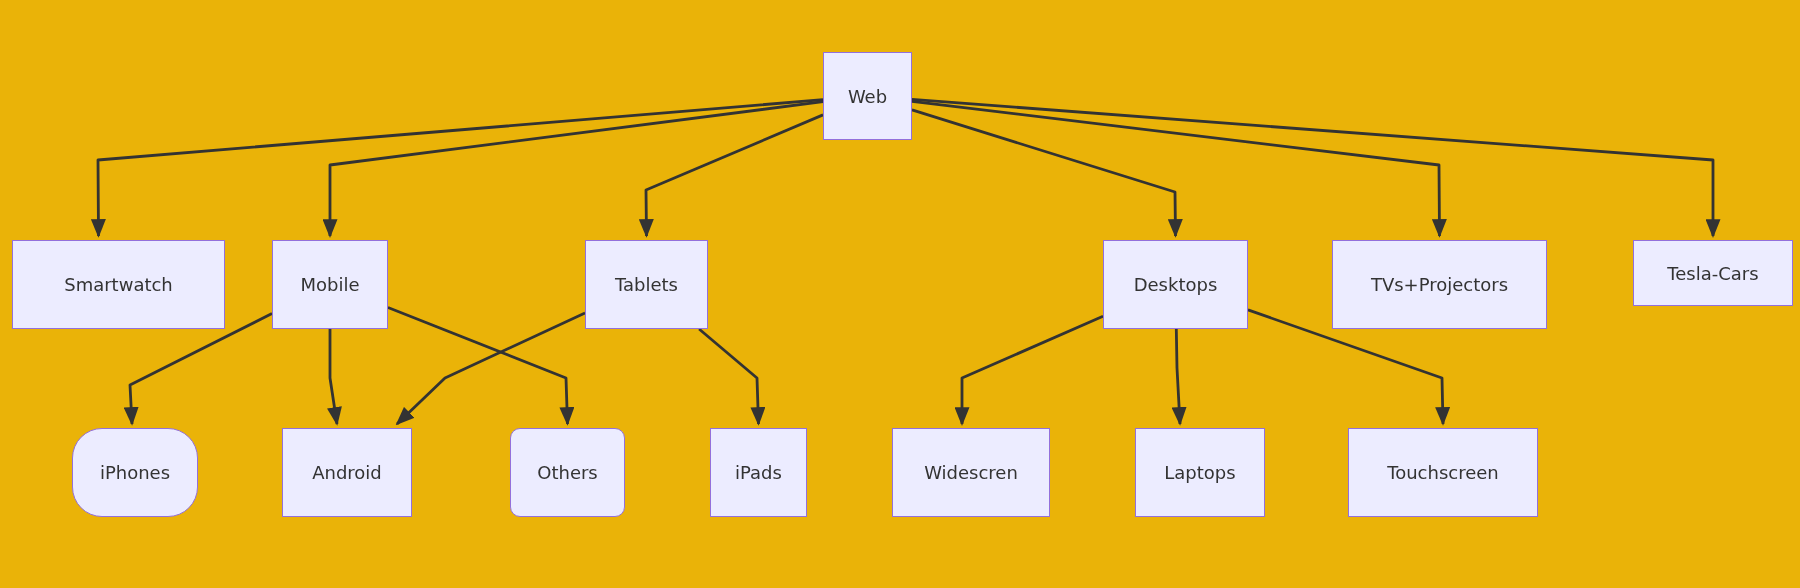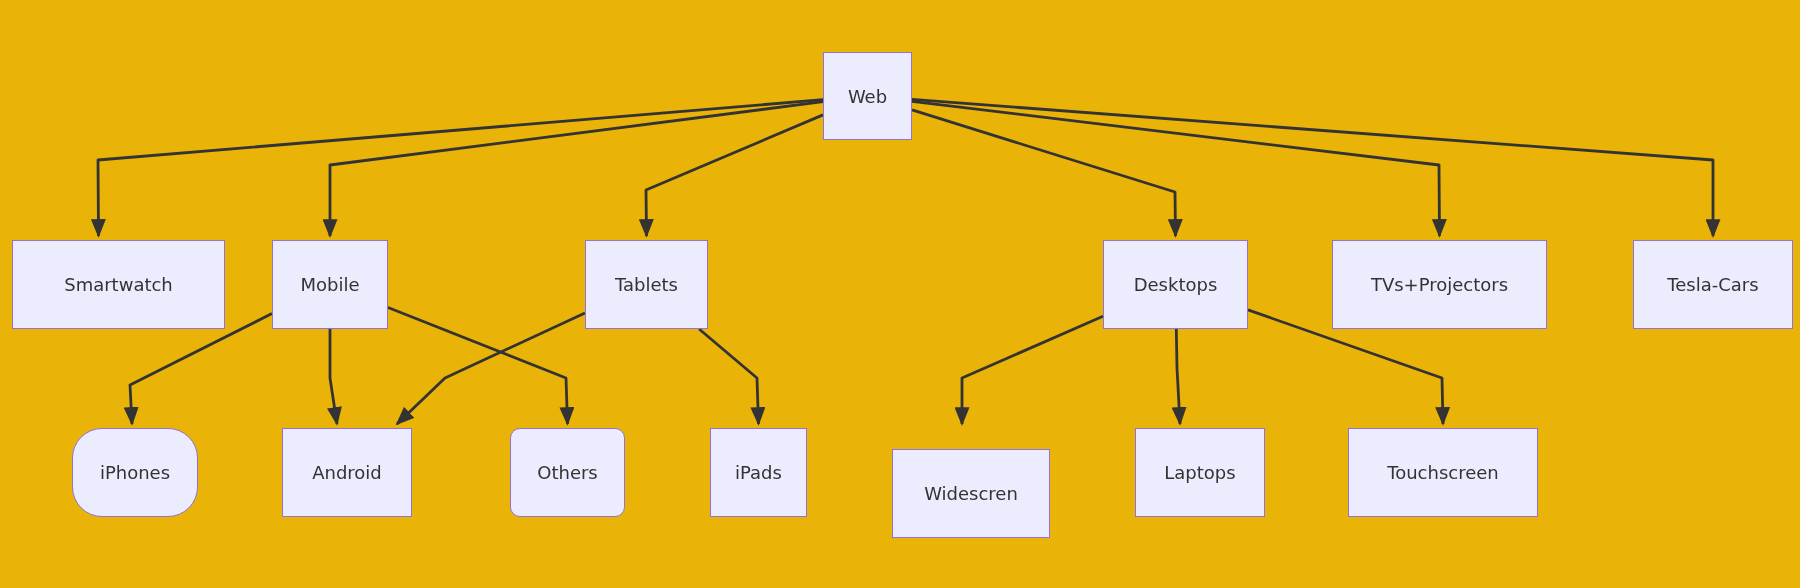--- a/index.html
+++ b/index.html
@@ -82,36 +82,36 @@
     </div>
     <div class="node" style="left: 585px; top: 240px; width: 123px; height: 89px;">
       <span>Tablets</span>
     </div>
     <div class="node" style="left: 1103px; top: 240px; width: 145px; height: 89px;">
       <span>Desktops</span>
     </div>
     <div class="node" style="left: 1332px; top: 240px; width: 215px; height: 89px;">
       <span>TVs+Projectors</span>
     </div>
-    <div class="node" style="left: 1633px; top: 240px; width: 160px; height: 89px;">
+    <div class="node" style="left: 1633px; top: 240px; width: 160px; height: 66px;">
       <span>Tesla-Cars</span>
     </div>
     <div class="node" style="left: 72px; top: 428px; width: 126px; height: 89px; border-radius: 30px;">
       <span>iPhones</span>
     </div>
     <div class="node" style="left: 282px; top: 428px; width: 130px; height: 89px;">
       <span>Android</span>
     </div>
     <div class="node" style="left: 510px; top: 428px; width: 115px; height: 89px; border-radius: 10px;">
       <span>Others</span>
     </div>
     <div class="node" style="left: 710px; top: 428px; width: 97px; height: 89px;">
       <span>iPads</span>
     </div>
-    <div class="node" style="left: 892px; top: 428px; width: 158px; height: 89px; margin-top: 21px;">
+    <div class="node" style="left: 892px; top: 428px; width: 158px; height: 89px;">
       <span>Widescren</span>
     </div>
     <div class="node" style="left: 1135px; top: 428px; width: 130px; height: 89px;">
       <span>Laptops</span>
     </div>
     <div class="node" style="left: 1348px; top: 428px; width: 190px; height: 89px;">
       <span>Touchscreen</span>
     </div>
   </div>
 

